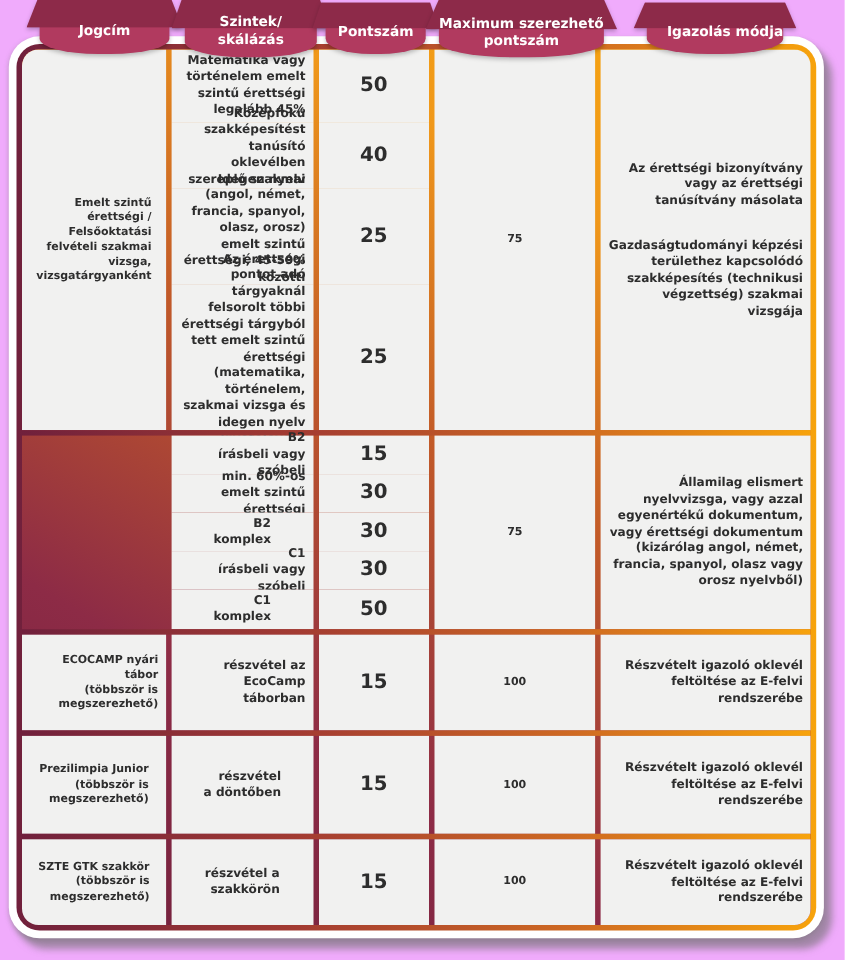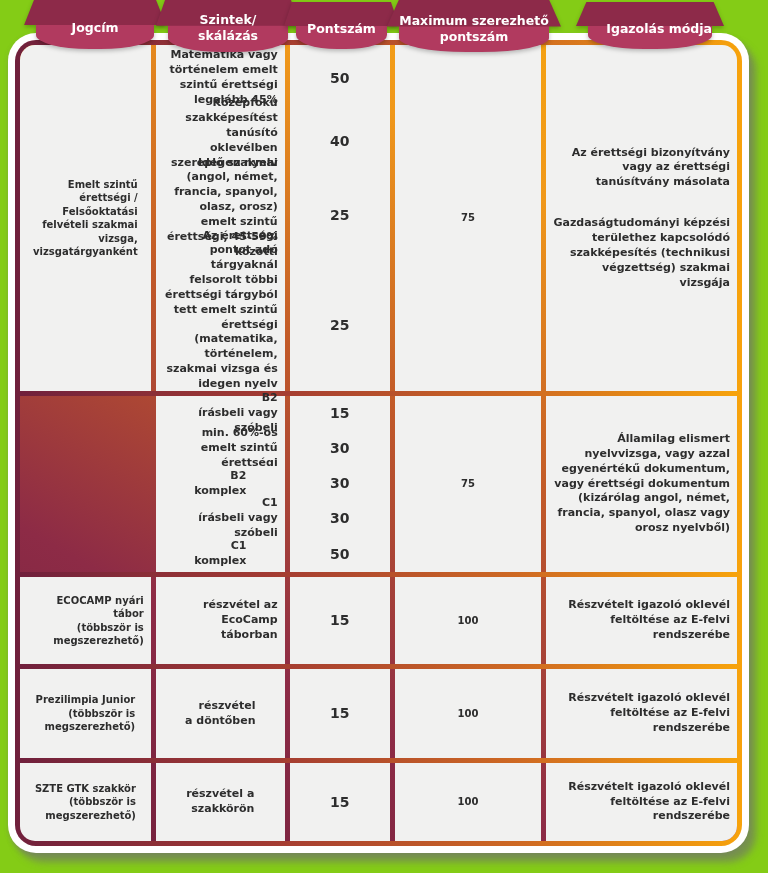--- a/index.html
+++ b/index.html
@@ -1,16 +1,16 @@
 <!DOCTYPE html>
 <html><head>
 <meta charset="utf-8">
 <style>
   html,body{margin:0;padding:0;background:#ffffff;}
-  .page{position:relative;width:768px;height:873px;background:#84cc16;overflow:hidden;
+  .page{position:relative;width:768px;height:873px;background:#f0abfc;overflow:hidden;
         font-family:"DejaVu Sans","Liberation Sans",sans-serif;font-weight:700;color:#2d2d2d;}
 
   
   .card{position:absolute;left:8px;top:33px;width:741px;height:820px;background:#ffffff;
         border-radius:28px;padding:7px;box-sizing:border-box;
         box-shadow:7px 9px 7px rgba(110,110,110,.6),0 2px 4px rgba(120,120,120,.35);}
   
   .frame{width:100%;height:100%;box-sizing:border-box;border-radius:21px;padding:5px;
          background:linear-gradient(90deg,#70203c 0%,#a33b32 35%,#cf6a22 70%,#f7a30c 100%);}
   
@@ -18,21 +18,21 @@
         background:linear-gradient(30deg,#70203c 0%,#8d2b46 26%,#c25a28 54%,#f0981a 78%,#f7a70d 100%);
         display:grid;column-gap:5px;row-gap:0;
         grid-template-columns:137fr 135fr 105fr 153fr 200fr;
         grid-template-rows:66px 60px 88px 132px 5px 35px 35px 35px 35px 36px 5px 87px 5px 89px 5px 1fr;}
   .sep{grid-column:1/-1;background:linear-gradient(90deg,#70203c 0%,#a33b32 35%,#cf6a22 70%,#f7a30c 100%);}
 
   .cell{background:#f1f1f0;display:flex;flex-direction:column;justify-content:center;align-items:center;
         text-align:right;padding:5px 7px;box-sizing:border-box;white-space:pre-line;line-height:1.35;}
   .c-jogcim{font-size:10px;}
   .c-szint{font-size:11px;}
-  .c-pont{font-size:14px;}
+  .c-pont{font-size:18px;}
   .c-max{font-size:10px;}
   .c-igaz{font-size:11px;gap:26px;}
   .c-igaz p{margin:0;white-space:pre-line;}
 
   
   .ribbon{position:absolute;z-index:5;background:#b13a5f;color:#ffffff;
           display:flex;align-items:center;justify-content:center;text-align:center;
           font-size:12.5px;line-height:1.25;white-space:pre-line;
           border-radius:4px 4px 45% 45% / 4px 4px 14px 14px;
           filter:drop-shadow(0 2px 2px rgba(0,0,0,.25));}

